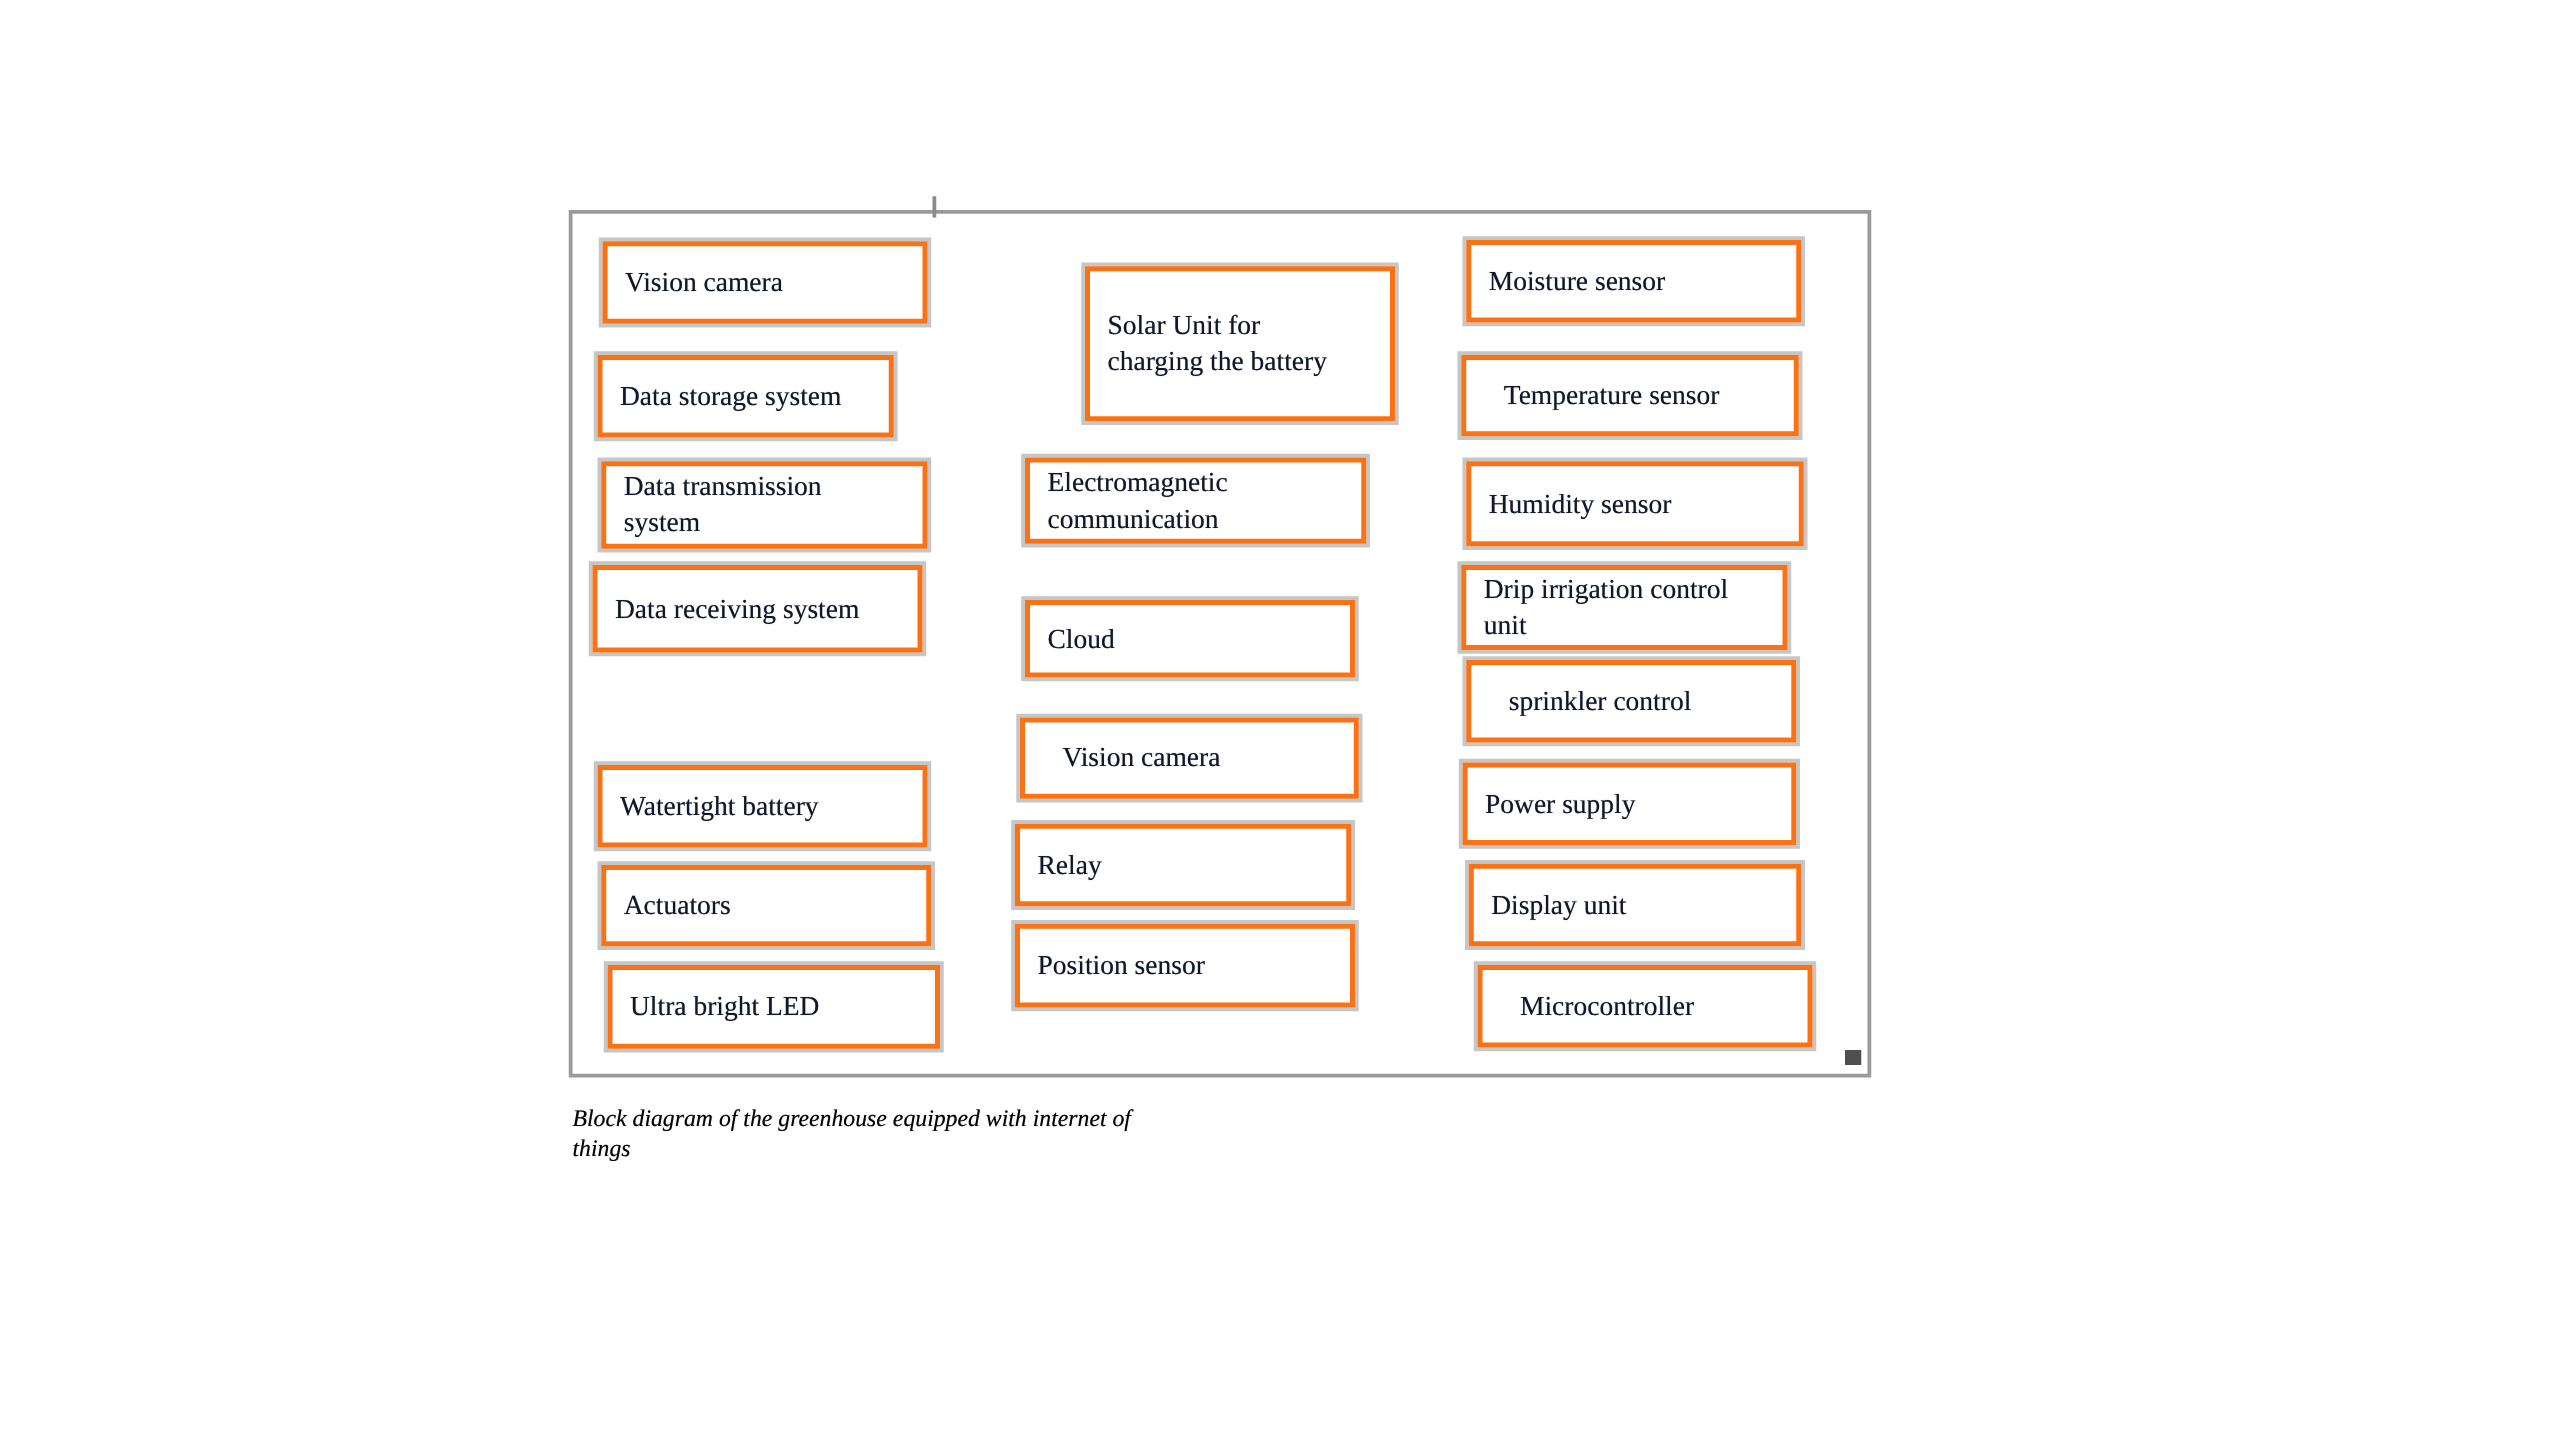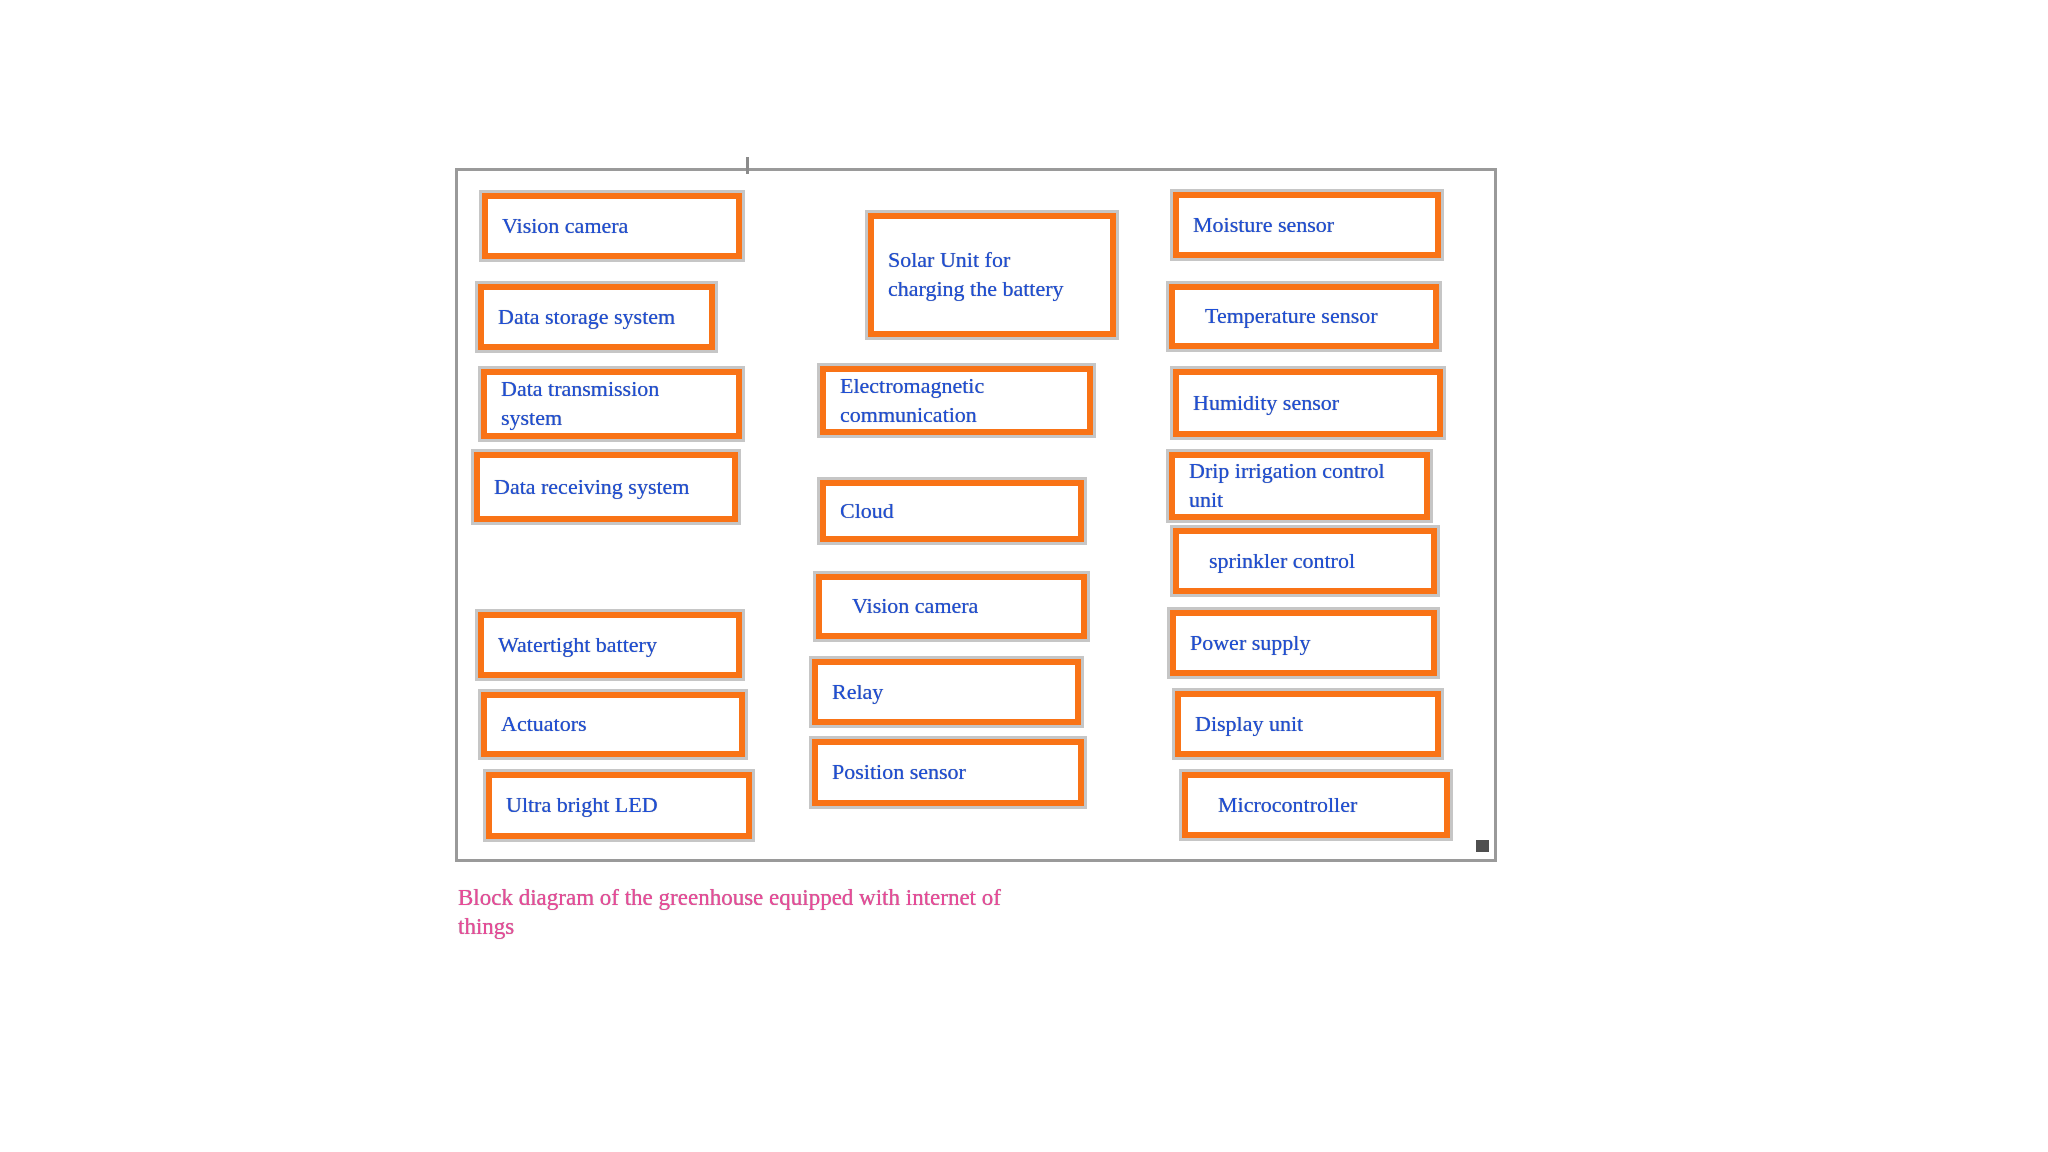--- a/index.html
+++ b/index.html
@@ -27,42 +27,43 @@
     left: 455px;
     top: 168px;
     width: 1036px;
     height: 688px;
     border: 3px solid #9a9a9a;
     background: #ffffff;
   }
   .box {
     position: absolute;
     box-sizing: border-box;
-    border: 6px solid #f97316;
+    border: 4px solid #f97316;
     box-shadow: 0 0 0 3px #c6c6c6;
     background: #ffffff;
     display: flex;
     align-items: center;
     padding-left: 14px;
     padding-right: 24px;
     font-size: 22px;
     line-height: 1.3;
-    color: #1d4ed8;
+    color: #0f172a;
     text-shadow: 0 0 0.7px rgba(40,40,40,0.65);
   }
   .box.indent { padding-left: 30px; }
   .caption {
     position: absolute;
     left: 458px;
     top: 884px;
     width: 710px;
-    font-size: 23px;
+    font-size: 19px;
     line-height: 1.25;
-    color: #ec4899;
+    color: #000000;
     text-shadow: 0 0 0.7px rgba(40,40,40,0.6);
+    font-style: italic;
   }
   .artifact-tick {
     position: absolute;
     left: 746px;
     top: 157px;
     width: 3px;
     height: 17px;
     background: #8b8b8b;
   }
   .artifact-blob {

